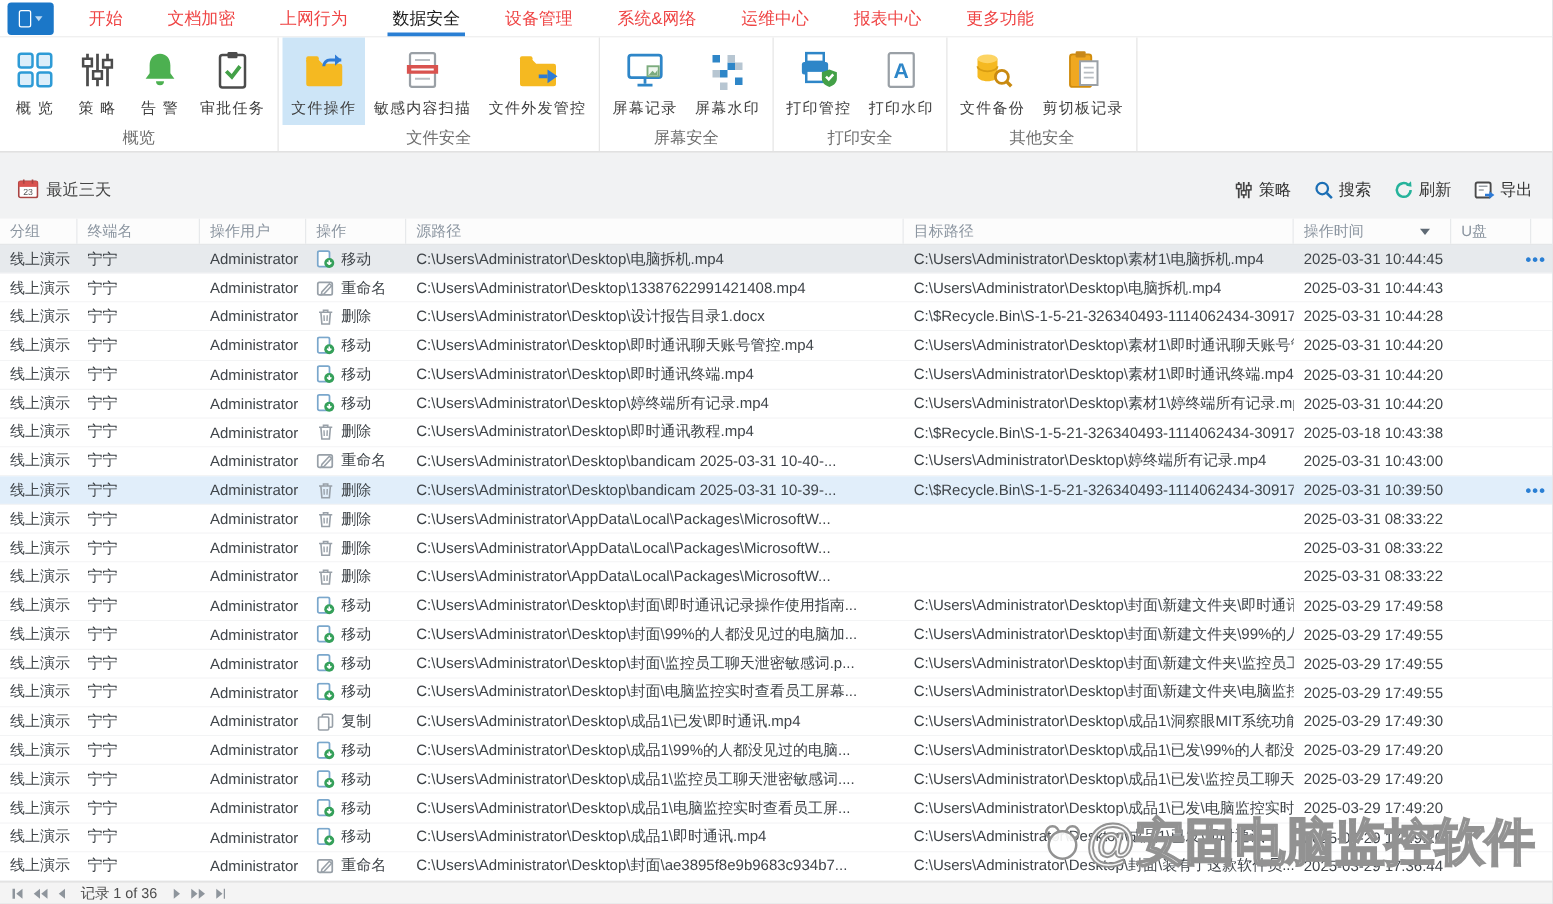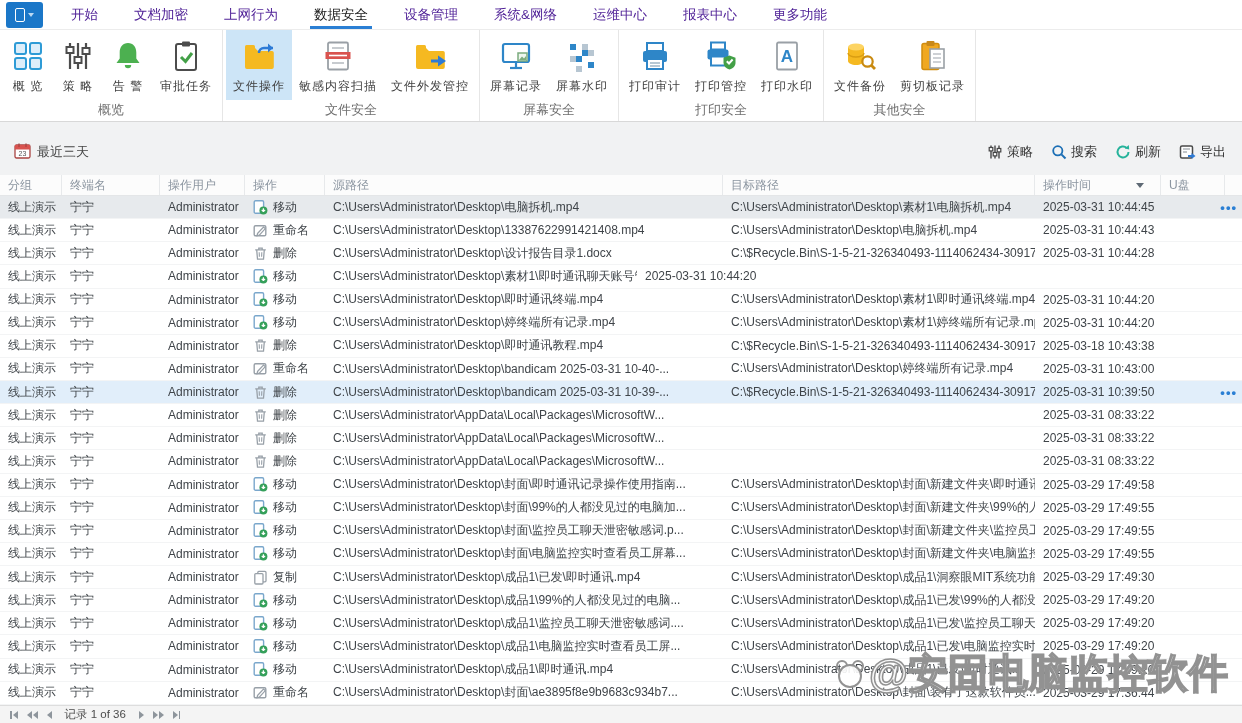--- a/index.html
+++ b/index.html
@@ -7,21 +7,21 @@
   body { font-family:"Liberation Sans","DejaVu Sans",sans-serif; }
   .app { position:relative; width:1242px; height:723px; background:#f1f2f3; overflow:hidden; }
 
   
   .menubar { height:30px; background:#ffffff; display:flex; align-items:stretch; border-bottom:1px solid #ececec; }
   .appbtn { width:37px; height:26px; margin:2px 10px 2px 6px; background:#1b77c8; border-radius:3px;
             display:flex; align-items:center; justify-content:center; cursor:pointer; }
   .appbtn .doc { width:10px; height:14px; border:1.5px solid #fff; border-radius:2px; background:transparent; }
   .appbtn .caret { width:0;height:0;border-left:3px solid transparent;border-right:3px solid transparent;border-top:4px solid #bcd9f2; margin-left:3px; }
   .tabs { display:flex; }
-  .tab { padding:0 18px; font-size:13.5px; color:#4c1d95; display:flex; align-items:center; cursor:pointer; position:relative; }
+  .tab { padding:0 18px; font-size:13.5px; color:#ef4444; display:flex; align-items:center; cursor:pointer; position:relative; }
   .tab.active { color:#1a1a1a; }
   .tab.active::after { content:""; position:absolute; left:14px; right:14px; bottom:0; height:3px; background:#2a7fd4; }
 
   
   .ribbon { height:92px; background:#fff; display:flex; border-bottom:1px solid #d8d8d8; }
   .rgroup { display:flex; flex-direction:column; border-right:1px solid #e6e6e6; padding:0 3px; }
   .ritems { display:flex; flex:1; align-items:stretch; }
   .ritem { display:flex; flex-direction:column; align-items:center; padding:6px 7px 0 7px; min-width:50px; cursor:pointer; }
   .ritem.selected { background:#cde5f7; }
   .ricon { height:40px; display:flex; align-items:center; justify-content:center; }
@@ -228,34 +228,20 @@
                 </svg>
               </span>
             </div>
             <div class="rlabel">屏幕水印</div>
           </div>
         </div>
         <div class="rgroup-label">屏幕安全</div>
       </div>
       <div class="rgroup">
         <div class="ritems">
-          <div class="ritem">
-            <div class="ricon">
-              <span style="display: inline-flex;">
-                <svg width="34" height="34" viewBox="0 0 34 34">
-                  <rect x="9" y="4" width="16" height="8" fill="#fff" stroke="#2e86c8" stroke-width="2"></rect>
-                  <rect x="5" y="12" width="24" height="11" rx="2" fill="#2e86c8"></rect>
-                  <rect x="9" y="20" width="16" height="10" fill="#fff" stroke="#2e86c8" stroke-width="2"></rect>
-                  <line x1="12" y1="24" x2="22" y2="24" stroke="#9fb6c6" stroke-width="1.5"></line>
-                  <line x1="12" y1="27" x2="22" y2="27" stroke="#9fb6c6" stroke-width="1.5"></line>
-                </svg>
-              </span>
-            </div>
-            <div class="rlabel">打印审计</div>
-          </div>
           <div class="ritem">
             <div class="ricon">
               <span style="display: inline-flex;">
                 <svg width="34" height="34" viewBox="0 0 34 34">
                   <rect x="7" y="3.5" width="14" height="7" fill="#fff" stroke="#2e86c8" stroke-width="2"></rect>
                   <rect x="3.5" y="10.5" width="21" height="10" rx="2" fill="#2e86c8"></rect>
                   <rect x="7" y="17.5" width="14" height="9" fill="#fff" stroke="#2e86c8" stroke-width="2"></rect>
                   <path d="M25.5 16.5l6 2.2v5c0 3.3-2.4 5.6-6 6.8-3.6-1.2-6-3.5-6-6.8v-5z" fill="#43a047"></path>
                   <path d="M22.8 22.3l2.2 2.2 3.6-4" fill="none" stroke="#fff" stroke-width="2"></path>
                 </svg>
@@ -468,20 +454,21 @@
           <div class="td opcell" style="flex: 0 0 80px; width: 80px;">
             <span style="display: inline-flex;">
               <svg width="15" height="15" viewBox="0 0 15 15">
                 <rect x="1.2" y="0.8" width="9.4" height="12.4" rx="1.3" fill="#fff" stroke="#7aa7cc" stroke-width="1.4"></rect>
                 <circle cx="10.4" cy="10.4" r="4" fill="#35a05a"></circle>
                 <path d="M10.4 8.2v3.4m0 0l-1.7-1.7m1.7 1.7l1.7-1.7" stroke="#fff" stroke-width="1.2" fill="none"></path>
               </svg>
             </span>
             <span>移动</span>
           </div>
+          <div class="td" style="flex: 0 0 398px; width: 398px;">C:\Users\Administrator\Desktop\即时通讯聊天账号管控.mp4</div>
           <div class="td" style="flex: 0 0 312px; width: 312px;">C:\Users\Administrator\Desktop\素材1\即时通讯聊天账号管...</div>
           <div class="td" style="flex: 0 0 126px; width: 126px;">2025-03-31 10:44:20</div>
           <div class="td" style="flex: 0 0 64px; width: 64px;"></div>
         </div>
         <div class="row">
           <div class="td" style="flex: 0 0 62px; width: 62px;">线上演示</div>
           <div class="td" style="flex: 0 0 98px; width: 98px;">宁宁</div>
           <div class="td" style="flex: 0 0 85px; width: 85px;">Administrator</div>
           <div class="td opcell" style="flex: 0 0 80px; width: 80px;">
             <span style="display: inline-flex;">

